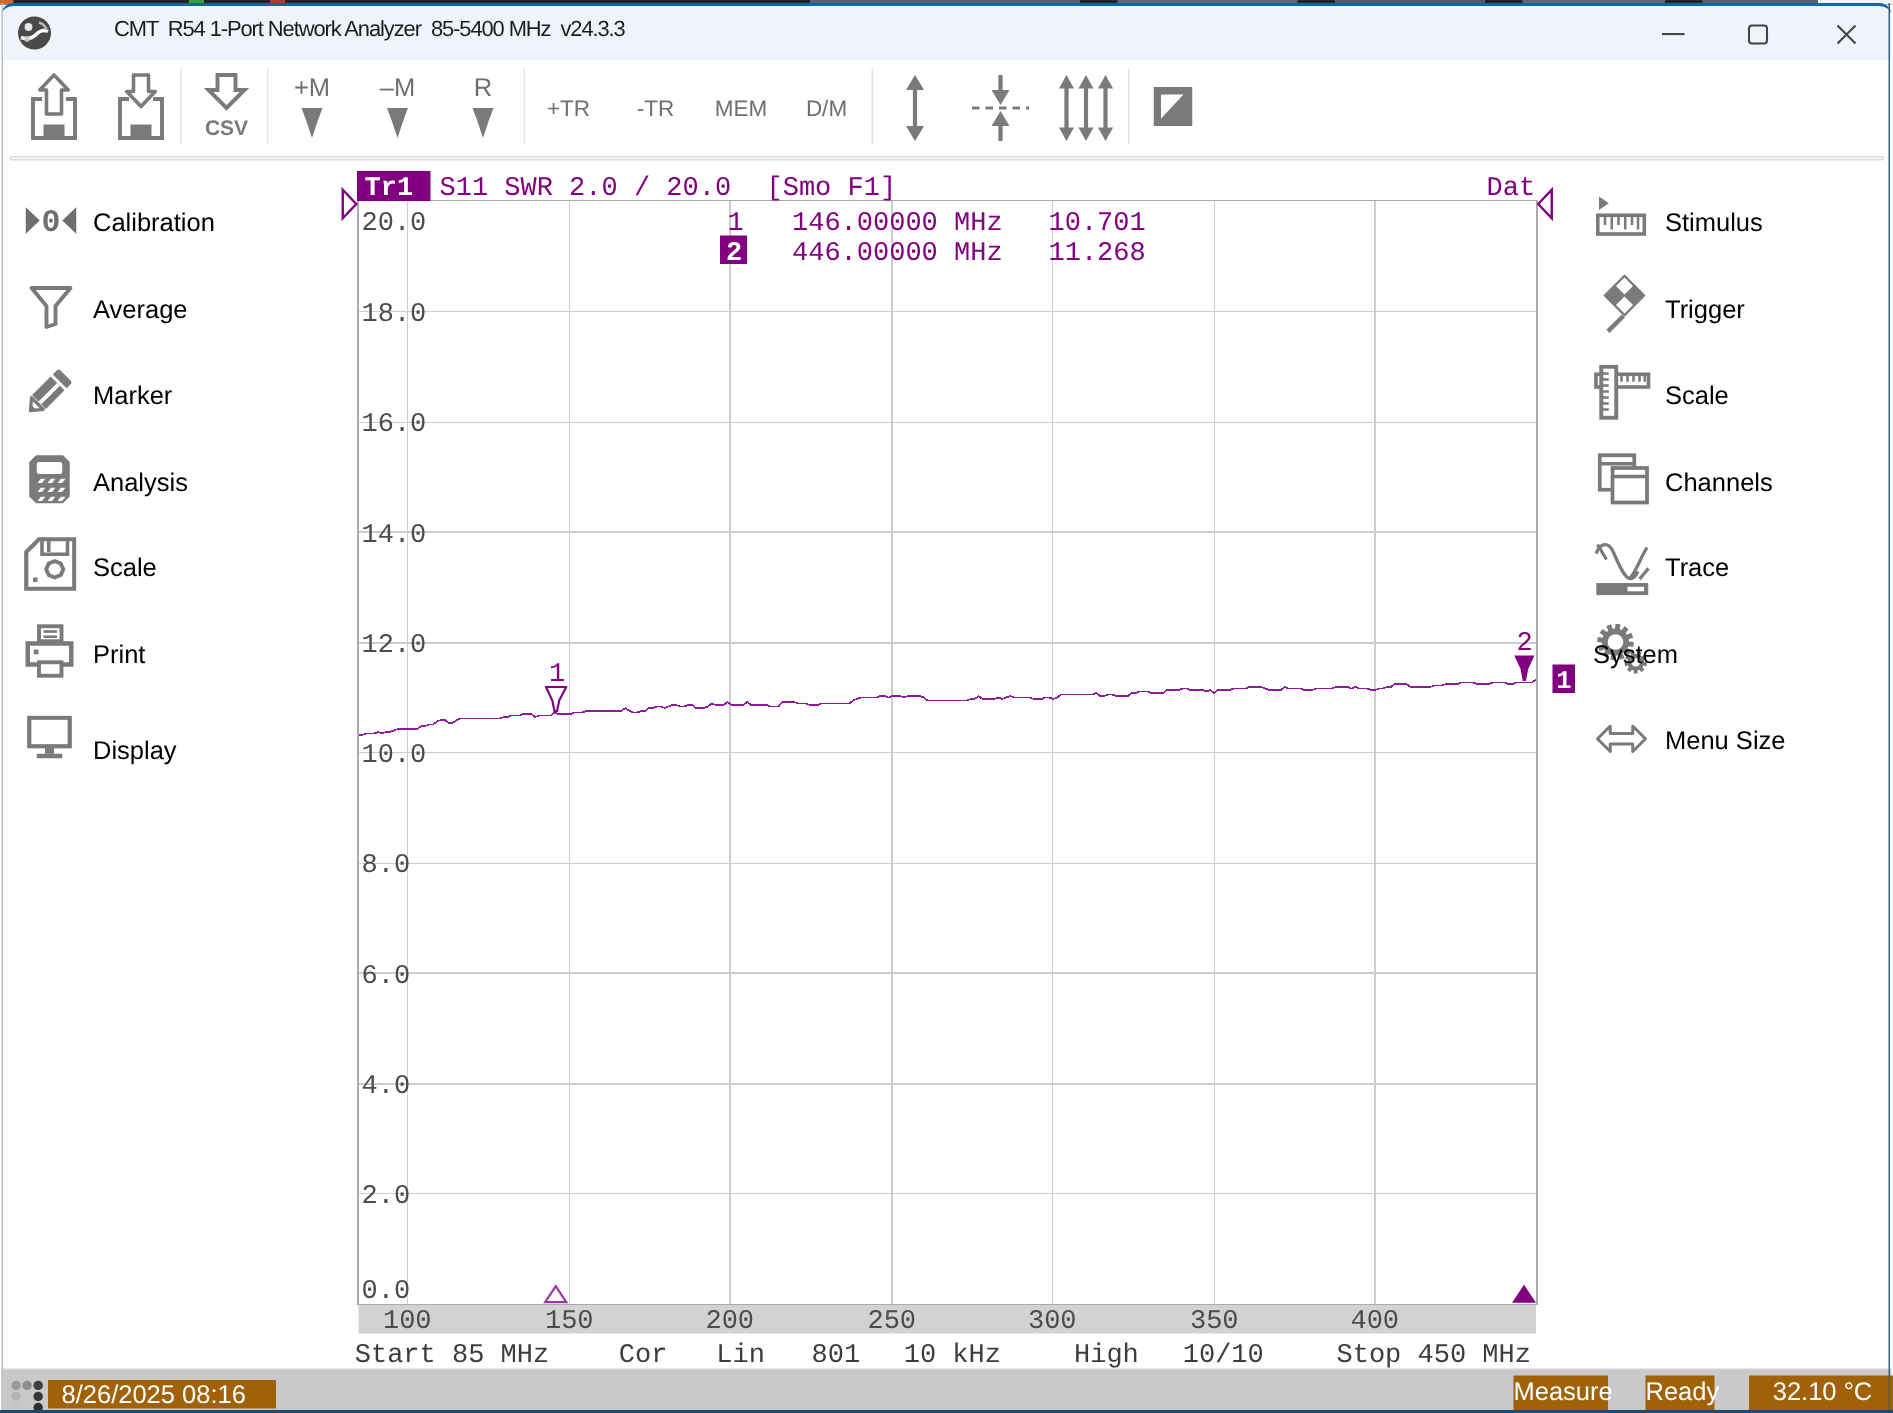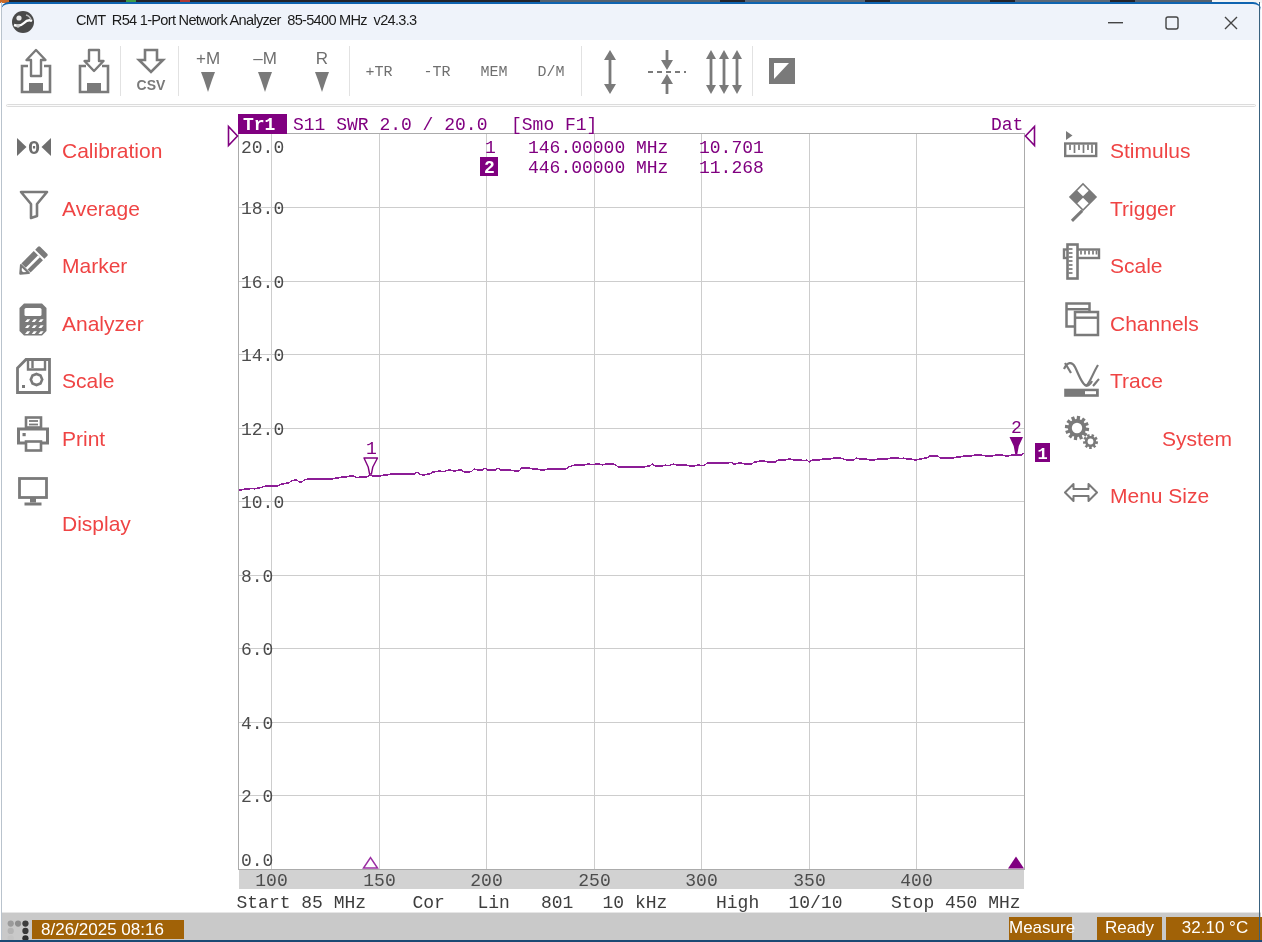--- a/index.html
+++ b/index.html
@@ -12,26 +12,26 @@
   
   #titlebar { position:absolute; left:1px; top:2px; width:1260px; height:38px;
      background:#eff3fa; border-top:2px solid #0f64b0;
      border-radius:8px 8px 0 0; }
   #titletext { position:absolute; left:75px; top:8px; font-size:14.6px; color:#1b1b1b;
      letter-spacing:-0.72px; white-space:pre; }
   .winbtn { position:absolute; top:0; width:46px; height:38px; color:#333; }
   
   #toolbar { position:absolute; left:1px; top:40px; width:1260px; height:64px; background:#fff; }
   .tsep { position:absolute; top:6px; height:50px; width:1px; background:#e2e2e2; }
-  .tbtxt { position:absolute; font-size:15px; color:#6f6f6f; text-align:center; width:56px;font-family:Liberation Mono, monospace; }
+  .tbtxt { position:absolute; font-size:15px; color:#6f6f6f; text-align:center; width:56px; }
   
   #split { position:absolute; left:6px; top:104px; width:1250px; height:3px;
      border:1px solid #dcdcdc; border-radius:2px; background:#fbfbfb; }
   
-  .menuitem { position:absolute; font-size:21px; color:#ef4444; }
+  .menuitem { position:absolute; font-size:17px; color:#000000; }
   
   #statusbar { position:absolute; left:1px; top:912px; width:1260px; height:30px;
      background:#c9c9c9; border-top:1px solid #e6e6e6; }
   .sbox { position:absolute; top:4px; height:23px; background:#a16207; color:#fff;
      font-size:17px; text-align:center; line-height:22px; }
   #winborders { position:absolute; left:1px; top:2px; width:1259px; height:940px;
      border-left:1px solid #b9c3cd; border-right:1px solid #39617e; pointer-events:none; }
   #botborder { position:absolute; left:0; top:940px; width:1262px; height:2px; background:#1b4a74; }
 </style></head>
 <body>
@@ -176,21 +176,21 @@
           <path d="M12.7 19 l2.2 -2.8 h3 l-2.2 2.8 Z"></path>
           <path d="M19.4 19 l2.2 -2.8 h3 l-2.2 2.8 Z"></path>
       <path d="M6 25 l2.2 -2.8 h3 l-2.2 2.8 Z"></path>
           <path d="M12.7 25 l2.2 -2.8 h3 l-2.2 2.8 Z"></path>
           <path d="M19.4 25 l2.2 -2.8 h3 l-2.2 2.8 Z"></path>
       <path d="M6 31 l2.2 -2.8 h3 l-2.2 2.8 Z"></path>
           <path d="M12.7 31 l2.2 -2.8 h3 l-2.2 2.8 Z"></path>
           <path d="M19.4 31 l2.2 -2.8 h3 l-2.2 2.8 Z"></path>
     </g>
   </svg>
-  <div class="menuitem" style="left:62px;top:312px">Analyzer</div>
+  <div class="menuitem" style="left:62px;top:312px">Analysis</div>
 
   <svg class="abs" style="left:16px;top:358px" width="35" height="36" viewBox="0 0 35 36">
     <path d="M10 1.5 H33.5 V34.5 H1.5 V10 Z" fill="none" stroke="#7a7a7a" stroke-width="2.8"></path>
     <path d="M12 2 V11.5 H29 V2" fill="none" stroke="#7a7a7a" stroke-width="2.4"></path>
     <line x1="16.5" y1="2" x2="16.5" y2="10" stroke="#7a7a7a" stroke-width="2.4"></line>
     <path d="M20.5 16 L24.5 17.6 L26.2 21.5 L24.5 25.4 L20.5 27 L16.5 25.4 L14.8 21.5 L16.5 17.6 Z" fill="none" stroke="#7a7a7a" stroke-width="2.6"></path>
     <rect x="6" y="27" width="3" height="3" fill="#7a7a7a"></rect>
   </svg>
   <div class="menuitem" style="left:62px;top:369px">Scale</div>
 
@@ -202,21 +202,21 @@
     <rect x="6.5" y="17" width="3.2" height="3.2" fill="#7a7a7a"></rect>
     <rect x="10" y="25.5" width="15" height="9" fill="#fff" stroke="#7a7a7a" stroke-width="2.6"></rect>
   </svg>
   <div class="menuitem" style="left:62px;top:427px">Print</div>
 
   <svg class="abs" style="left:18px;top:477px" width="30" height="30" viewBox="0 0 30 30">
     <rect x="1.5" y="1.5" width="27" height="19" fill="none" stroke="#7a7a7a" stroke-width="2.8"></rect>
     <rect x="12" y="21" width="6" height="4.5" fill="#7a7a7a"></rect>
     <rect x="6.5" y="25.5" width="17" height="3" fill="#7a7a7a"></rect>
   </svg>
-  <div class="menuitem" style="left:62px;top:512px">Display</div>
+  <div class="menuitem" style="left:62px;top:491px">Display</div>
 </div>
 
 <div id="rightmenu">
   <svg class="abs" style="left:1064px;top:131px" width="34" height="28" viewBox="0 0 34 28">
     <path d="M2 0 L8.5 4.5 L2 9 Z" fill="#7a7a7a"></path>
     <rect x="1.2" y="12.5" width="31" height="12.5" fill="none" stroke="#7a7a7a" stroke-width="2.4"></rect>
     <g stroke="#7a7a7a" stroke-width="1.7">
       <line x1="6" y1="13.5" x2="6" y2="19"></line>
           <line x1="10.5" y1="13.5" x2="10.5" y2="22"></line>
       <line x1="15" y1="13.5" x2="15" y2="19"></line>
@@ -278,21 +278,21 @@
     <rect x="22" y="32.2" width="11" height="3" fill="#fff"></rect>
   </svg>
   <div class="menuitem" style="left:1110px;top:369px">Trace</div>
 
   <svg class="abs" style="left:1060px;top:414px" width="40" height="38" viewBox="0 0 40 38">
     <path d="M29.2 14.0 L28.8 17.3 L25.6 16.8 L25.0 18.2 L27.6 20.1 L25.5 22.7 L23.0 20.7 L21.8 21.6 L23.1 24.6 L20.0 25.8 L18.9 22.8 L17.4 23.0 L17.0 26.2 L13.7 25.8 L14.2 22.6 L12.8 22.0 L10.9 24.6 L8.3 22.5 L10.3 20.0 L9.4 18.8 L6.4 20.1 L5.2 17.0 L8.2 15.9 L8.0 14.4 L4.8 14.0 L5.2 10.7 L8.4 11.2 L9.0 9.8 L6.4 7.9 L8.5 5.3 L11.0 7.3 L12.2 6.4 L10.9 3.4 L14.0 2.2 L15.1 5.2 L16.6 5.0 L17.0 1.8 L20.3 2.2 L19.8 5.4 L21.2 6.0 L23.1 3.4 L25.7 5.5 L23.7 8.0 L24.6 9.2 L27.6 7.9 L28.8 11.0 L25.8 12.1 L26.0 13.6 Z" fill="#7a7a7a"></path>
     <circle cx="17" cy="14" r="5.2" fill="#fff"></circle>
     <path d="M38.1 27.5 L37.6 30.2 L35.7 29.7 L34.9 30.9 L36.3 32.4 L34.2 34.1 L33.0 32.5 L31.7 33.0 L31.8 35.0 L29.1 35.0 L29.2 33.0 L27.9 32.5 L26.7 34.1 L24.6 32.3 L26.0 30.9 L25.3 29.6 L23.4 30.1 L22.9 27.4 L24.9 27.2 L25.2 25.8 L23.4 24.9 L24.7 22.5 L26.4 23.7 L27.5 22.8 L26.7 20.9 L29.3 20.0 L29.8 21.9 L31.3 22.0 L31.8 20.0 L34.4 21.0 L33.6 22.8 L34.6 23.7 L36.3 22.6 L37.7 25.0 L35.9 25.9 L36.1 27.3 Z" fill="#7a7a7a"></path>
     <circle cx="30.5" cy="27.5" r="2.9" fill="#fff"></circle>
   </svg>
-  <div class="menuitem" style="left:1162px;top:427px">System</div>
+  <div class="menuitem" style="left:1062px;top:427px">System</div>
 
   <svg class="abs" style="left:1064px;top:483px" width="34" height="19" viewBox="0 0 34 19">
     <path d="M9.5 1 L1 9.5 L9.5 18 V13 H24.5 V18 L33 9.5 L24.5 1 V6 H9.5 Z" fill="#fff" stroke="#7a7a7a" stroke-width="2" stroke-linejoin="round"></path>
   </svg>
   <div class="menuitem" style="left:1110px;top:484px">Menu Size</div>
 </div>
 <svg id="chart" style="position:absolute;left:0;top:0" width="1262" height="942" viewBox="0 0 1262 942" font-family="Liberation Mono, monospace">
 
   <g stroke="#cdcdcd" stroke-width="1" shape-rendering="crispEdges">
     <line x1="271.5" y1="134" x2="271.5" y2="869"></line>
@@ -391,18 +391,18 @@
     <circle cx="5" cy="5" r="3.4" fill="#9a9a9a"></circle>
     <circle cx="13" cy="5" r="3.4" fill="#8e8e8e"></circle>
     <circle cx="21" cy="5" r="3.4" fill="#3c3c3c"></circle>
     <circle cx="5" cy="13" r="3.4" fill="#b4b4b4"></circle>
     <circle cx="21" cy="13" r="3.4" fill="#383838"></circle>
     <circle cx="5" cy="21" r="3.4" fill="#c4c4c4"></circle>
     <circle cx="21" cy="21" r="3.4" fill="#2e2e2e"></circle>
   </svg>
   <div class="sbox" style="left:31px;top:7px;height:19px;line-height:19px;width:152px;text-align:left;padding-left:9px">8/26/2025 08:16</div>
   <div class="sbox" style="left:1008px;width:63px">Measure</div>
-  <div class="sbox" style="left:1096px;width:65px">Ready</div>
+  <div class="sbox" style="left:1096px;width:46px">Ready</div>
   <div class="sbox" style="left:1165px;width:98px">32.10 °C</div>
 </div>
 <div id="winborders"></div>
 <div id="botborder"></div>
 </div>
 
 </body></html>

